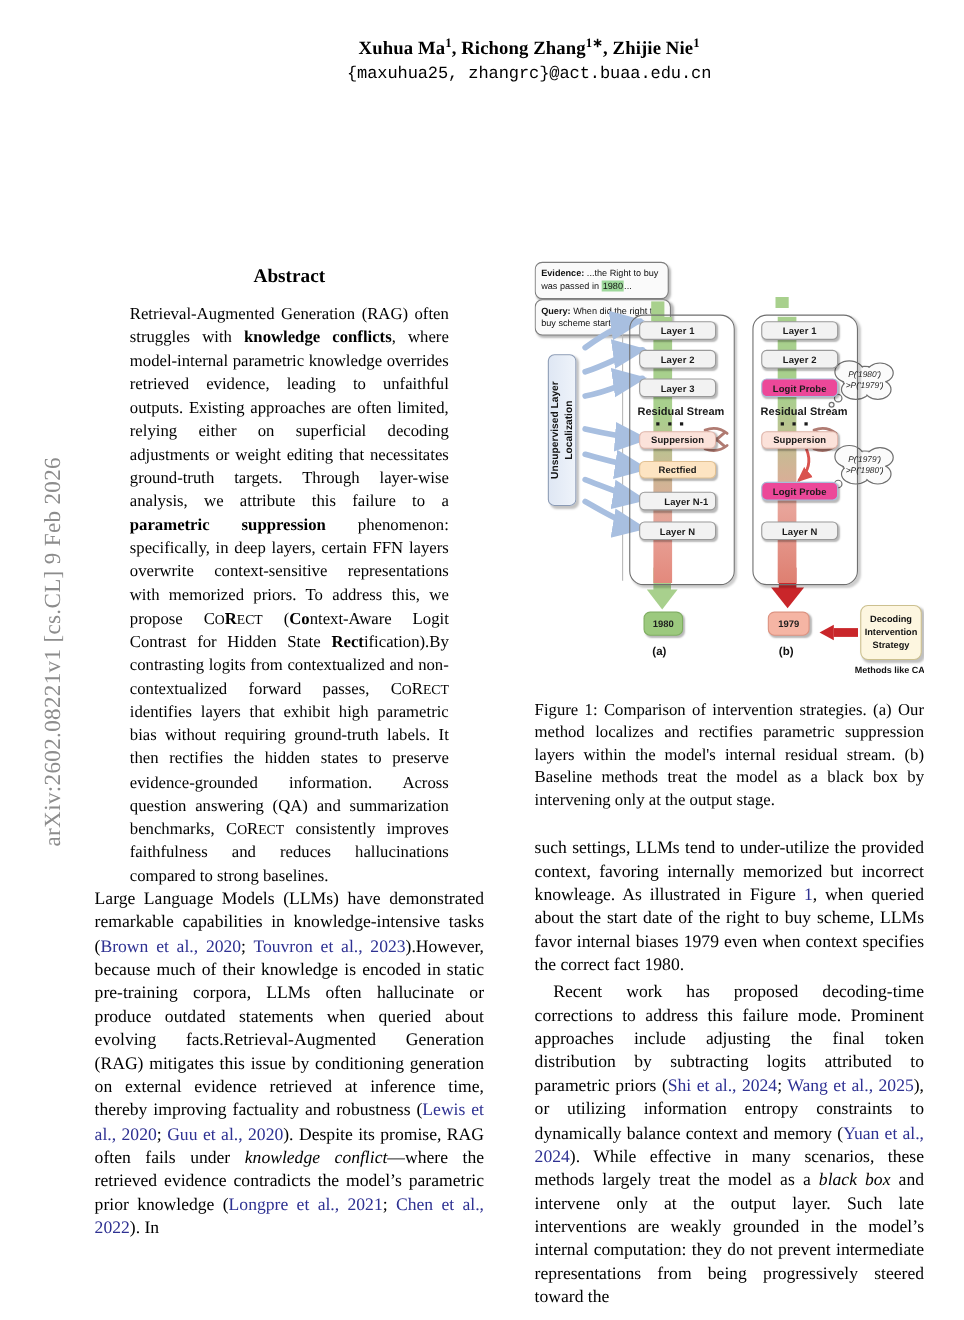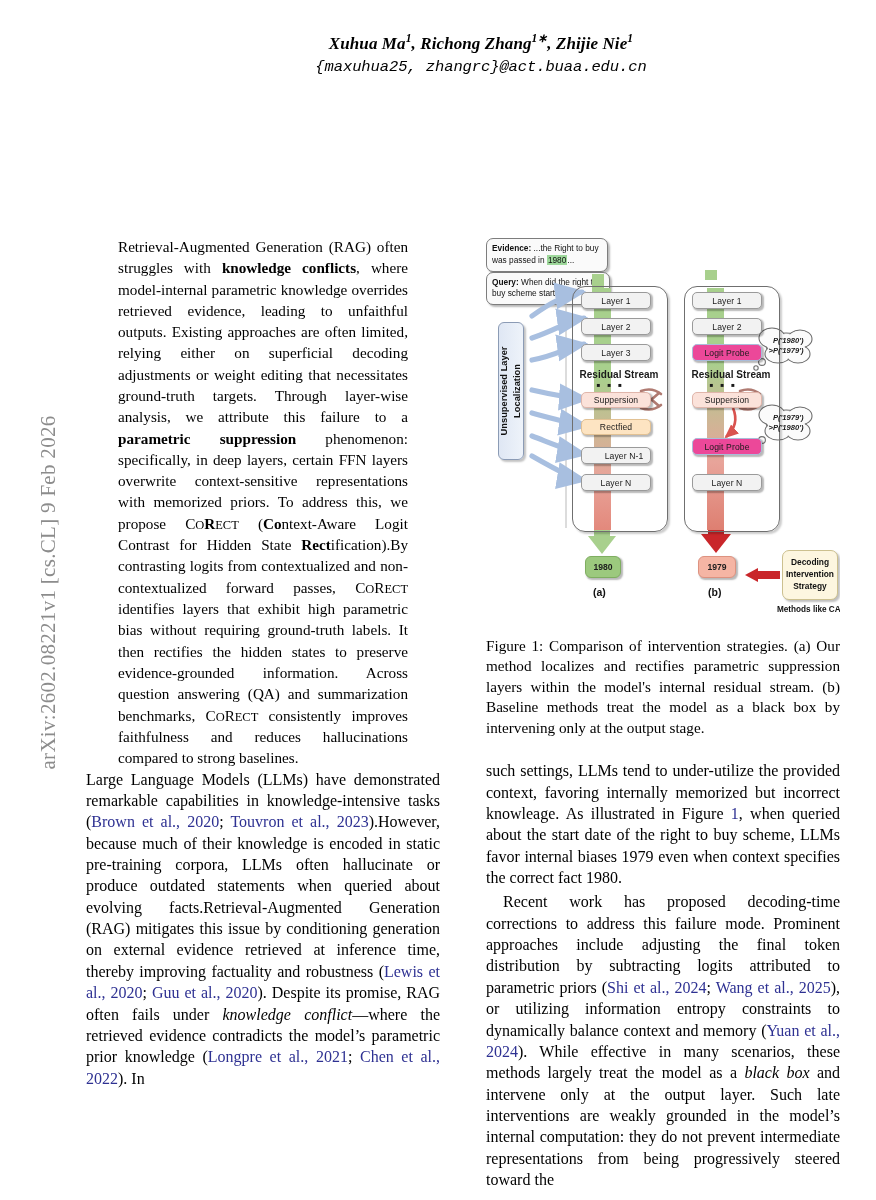--- a/index.html
+++ b/index.html
@@ -46,21 +46,20 @@
     font-weight: bold;
     text-align: center;
     line-height: 1.28;
     margin: 6px 12px 0 12px;
     letter-spacing: -0.1px;
   }
 
   #authors-block {
     text-align: center;
     margin-top: 34px;
-    font-style: italic;
   }
   #author-line {
     font-size: 17px;
     font-weight: bold;
     letter-spacing: 0.1px;
   }
   #affiliation-line {
     font-size: 16.5px;
     margin-top: 4px;
   }
@@ -184,21 +183,21 @@
 
   
   .chip {
     position: absolute;
     box-sizing: border-box;
     border: 1.2px solid #9a9a9a;
     border-radius: 5px;
     background: #f2f2f2;
     box-shadow: 1.5px 1.5px 1.5px rgba(0,0,0,0.28);
     font-size: 8.6px;
-    font-weight: normal;
+    font-weight: bold;
     color: #1a1a1a;
     display: flex;
     align-items: center;
     justify-content: center;
     letter-spacing: 0.1px;
   }
   .chip.supp  { background: #fbe2da; border-color: #e0b6ab; }
   .chip.rect  { background: #fde4c2; border-color: #e2c193; }
   .chip.probe { background: #ec4899; border-color: #a9bcd9; }
 
@@ -284,23 +283,23 @@
     font-weight: bold;
     color: #111;
     white-space: nowrap;
   }
 
   
   .cloud {
     position: absolute;
     font-size: 7.6px;
     font-style: italic;
-    font-weight: bold;
+    font-weight: normal;
     color: #1b1b1b;
-    text-align: right;
+    text-align: center;
     line-height: 1.3;
     display: flex;
     align-items: center;
     justify-content: center;
   }
   .cloud .txt { position: relative; z-index: 3; }
 </style>
 </head>
 <body>
 
@@ -313,20 +312,21 @@
     <div id="author-line">
       Xuhua Ma<sup>1</sup>, Richong Zhang<sup>1∗</sup>, Zhijie Nie<sup>1</sup>
     </div>
     <div id="email-line">{maxuhua25, zhangrc}@act.buaa.edu.cn</div>
   </div>
 
   <div id="columns">
 
     <div class="col col-left">
 
+      <div class="abstract-head">Abstract</div>
 
       <div class="abstract-body">
         Retrieval-Augmented Generation (RAG) often struggles with <b>knowledge conflicts</b>, where
         model-internal parametric knowledge overrides retrieved evidence, leading to unfaithful
         outputs. Existing approaches are often limited, relying either on superficial decoding
         adjustments or weight editing that necessitates ground-truth targets. Through layer-wise
         analysis, we attribute this failure to a <b>parametric suppression</b> phenomenon: specifically,
         in deep layers, certain FFN layers overwrite context-sensitive representations with
         memorized priors. To address this, we propose C<span style="font-size:0.82em">O</span><b>R</b><span style="font-size:0.82em">ECT</span>
         (<b>Co</b>ntext-Aware Logit Contrast for Hidden State <b>Rect</b>ification).By contrasting logits

